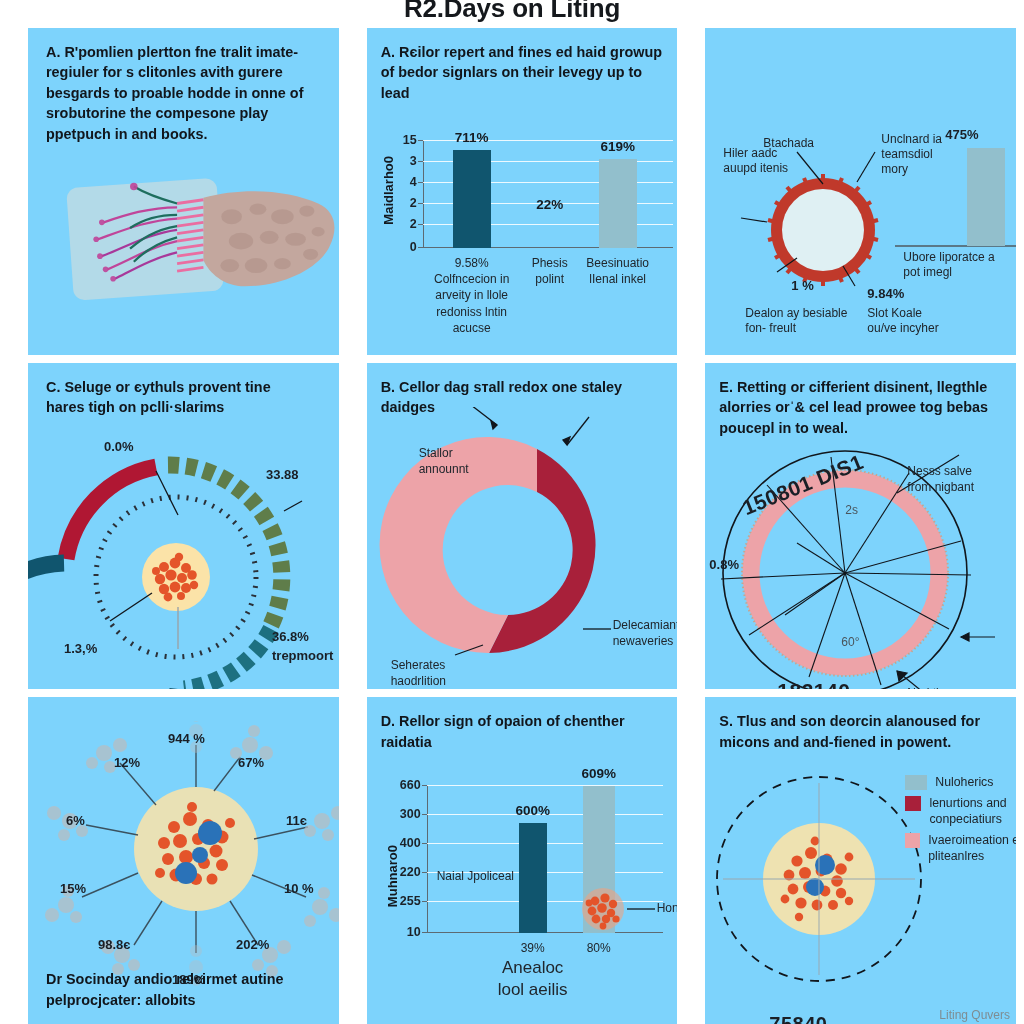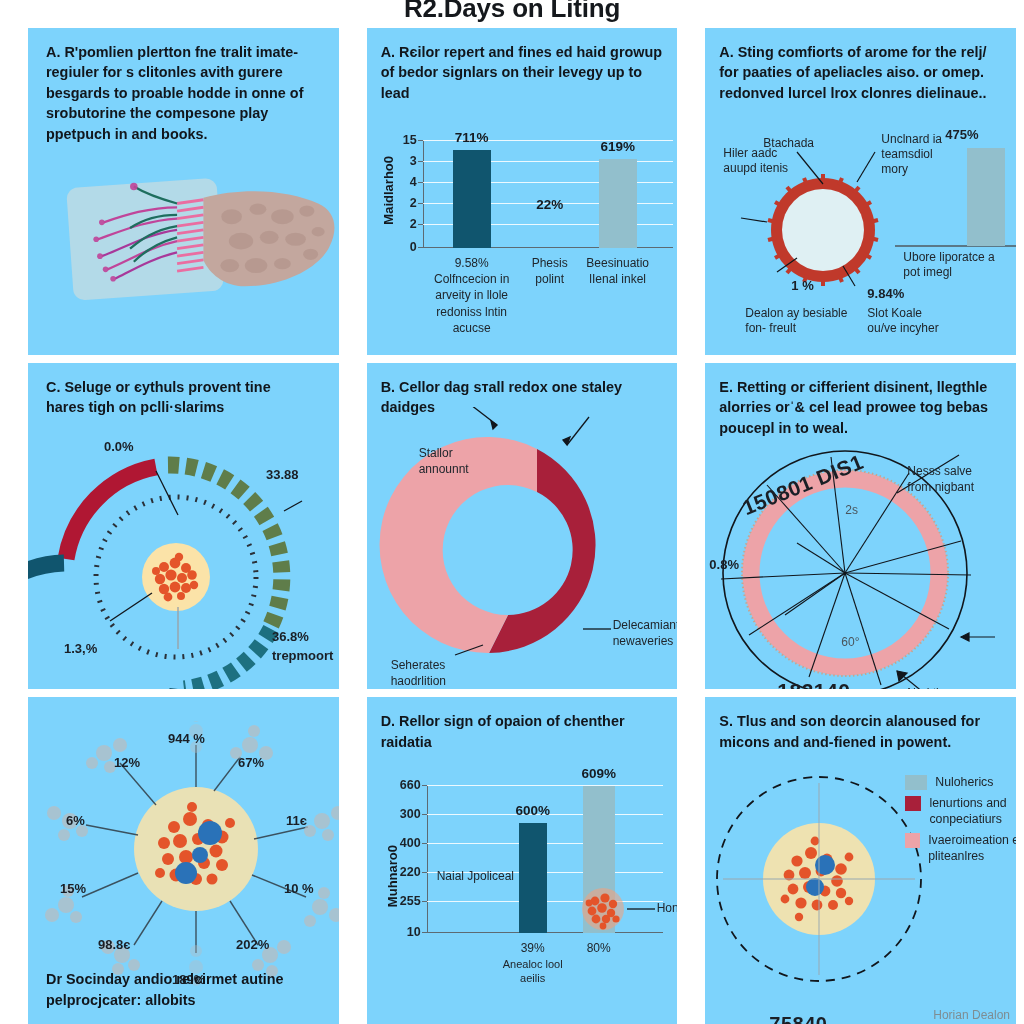--- a/index.html
+++ b/index.html
@@ -156,21 +156,20 @@
         <div class="bar" style="left:176px;width:38px;height:89px;background:#92bfcc;">
           <div class="vlabel">619%</div>
           <div class="catlab">
             <span style="display:inline-block;width:92px;white-space:normal;">Beesinuatio lIenal inkel</span>
           </div>
         </div>
       </div>
     </div>
 
     <div class="panel">
-      <div class="ptitle wide">A. Sting comfiorts of arome for the relj/ for paaties of apeliacles aiso. or omep. redonved lurcel lrox clonres dielinaue..</div>
 
       <svg viewBox="0 0 336 260" style="position:absolute;left:0;top:72px;width:336px;height:260px;">
 
         <g transform="translate(118,130)">
           <g fill="#c0392b">
             <circle cx="0" cy="0" r="52" fill="#c0392b"></circle>
             <circle cx="0" cy="0" r="41" fill="#dff0f3"></circle>
           </g>
           <g stroke="#c0392b" stroke-width="4">
             <g>
@@ -482,21 +481,21 @@
         <div class="tick" style="top:87px;">220</div>
         <div class="tick" style="top:116px;">255</div>
         <div class="tick" style="top:147px;">10</div>
 
         <div class="lbl" style="left:10px;top:84px;white-space:nowrap;">Naial Jpoliceal</div>
 
         <div class="bar" style="left:92px;width:28px;height:110px;background:#10556e;">
           <div class="vlabel">600%</div>
           <div class="catlab">
             <span>39%</span><br>
-            <span style="font-size:11px;display:inline-block;width:80px;white-space:normal;">Anealoc lool aeilis</span>
+            <span style="font-size:17px;display:inline-block;width:80px;white-space:normal;">Anealoc lool aeilis</span>
           </div>
         </div>
 
         <div class="bar" style="left:156px;width:32px;height:147px;background:#92bfcc;">
           <div class="vlabel">609%</div>
           <div class="catlab">80%</div>
         </div>
       </div>
 
       <svg viewBox="0 0 120 60" style="position:absolute;left:212px;top:184px;width:120px;height:60px;">
@@ -572,14 +571,14 @@
         </div>
         <div class="legend-row">
           <span class="legend-sw" style="background:#eda3a8;"></span>
           <span>Ivaeroimeation emp pliteanlres</span>
         </div>
       </div>
     </div>
 
   </div>
 
-  <div class="corner">Horian Dealon</div>
+  <div class="corner">Liting Quvers</div>
 </div>
 
 </body></html>

